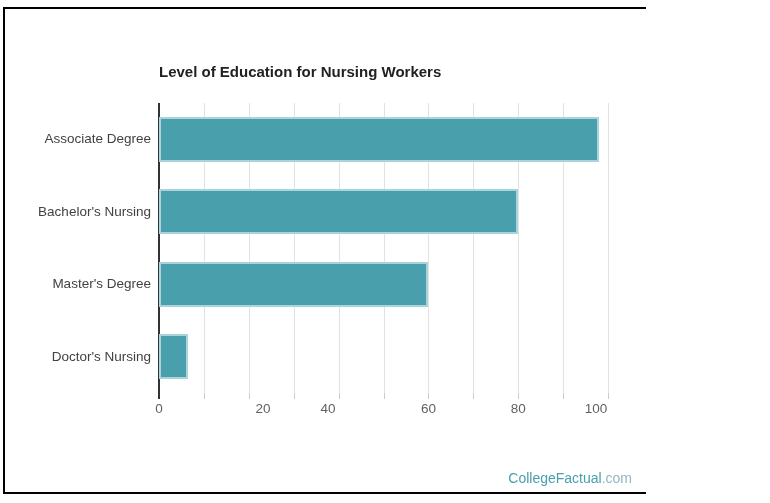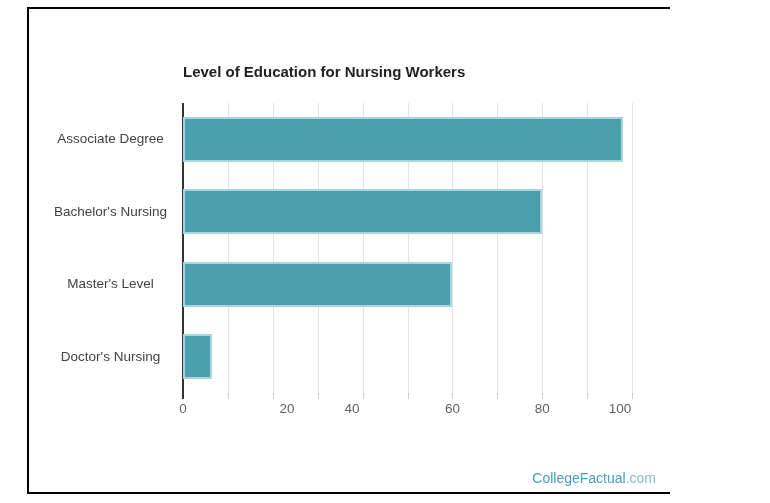--- a/index.html
+++ b/index.html
@@ -7,21 +7,20 @@
     padding: 0;
     background: #ffffff;
     font-family: "Liberation Sans", sans-serif;
   }
   #stage {
     position: relative;
     width: 646px;
     height: 503px;
     background: #ffffff;
     overflow: hidden;
-    margin-left: 24px;
   }
   .frame {
     position: absolute;
     left: 3px;
     top: 7px;
     width: 757px;
     height: 487px;
     border: 2px solid #000000;
     box-sizing: border-box;
     background: #ffffff;
@@ -62,21 +61,21 @@
     height: 45px;
     box-sizing: border-box;
     border: 2px solid #aad4db;
   }
   .y-axis-label {
     position: absolute;
     left: 22px;
     width: 129px;
     height: 18px;
     line-height: 18px;
-    text-align: center;
+    text-align: right;
     font-size: 13.5px;
     color: #424242;
     white-space: nowrap;
   }
   .x-tick {
     position: absolute;
     top: 393px;
     width: 1px;
     height: 6px;
     background: #cccccc;
@@ -126,21 +125,21 @@
       <div class="gridline" style="left: 100%;"></div>
       <div class="bar" style="top: 13.75px; left: 0px; width: 98%; background: rgb(74, 159, 173); border-color: rgb(170, 212, 219);"></div>
       <div class="bar" style="top: 86.25px; left: 0px; width: 80%; background: rgb(74, 159, 173); border-color: rgb(170, 212, 219);"></div>
       <div class="bar" style="top: 158.75px; left: 0px; width: 60%; background: rgb(74, 159, 173); border-color: rgb(170, 212, 219);"></div>
       <div class="bar" style="top: 231.25px; left: 0px; width: 6.5%; background: rgb(74, 159, 173); border-color: rgb(170, 212, 219);"></div>
     </div>
 
   <div id="ylabels">
       <div class="y-axis-label" style="top: 130.25px;">Associate Degree</div>
       <div class="y-axis-label" style="top: 202.75px;">Bachelor's Nursing</div>
-      <div class="y-axis-label" style="top: 275.25px;">Master's Level</div>
+      <div class="y-axis-label" style="top: 275.25px;">Master's Degree</div>
       <div class="y-axis-label" style="top: 347.75px;">Doctor's Nursing</div>
     </div>
 
   <div id="xaxis">
       <div class="x-tick zero" style="left: 158px;"></div>
       <div class="x-tick" style="left: 203.9px;"></div>
       <div class="x-tick" style="left: 248.8px;"></div>
       <div class="x-tick" style="left: 293.7px;"></div>
       <div class="x-tick" style="left: 338.6px;"></div>
       <div class="x-tick" style="left: 383.5px;"></div>

